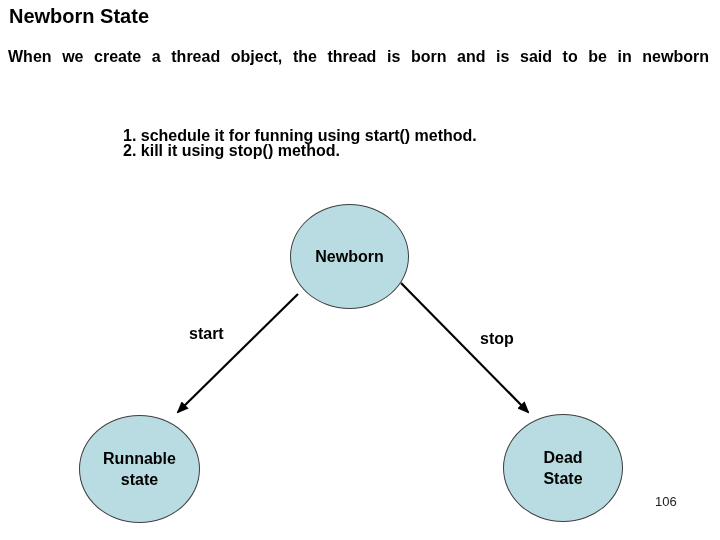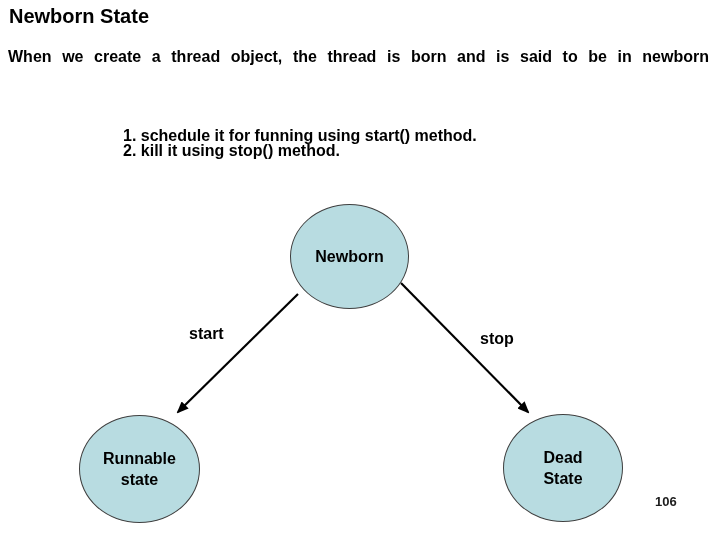--- a/index.html
+++ b/index.html
@@ -86,21 +86,21 @@
     top: 0;
     width: 720px;
     height: 540px;
     pointer-events: none;
   }
   .page-number {
     position: absolute;
     left: 655px;
     top: 494px;
     font-size: 13px;
-    font-weight: bold;
+    font-weight: normal;
     color: #1c1c1c;
     text-align: right;
   }
 </style>
 </head>
 <body>
 
 <div class="slide">
 
   <div class="slide-title">Newborn State</div>

